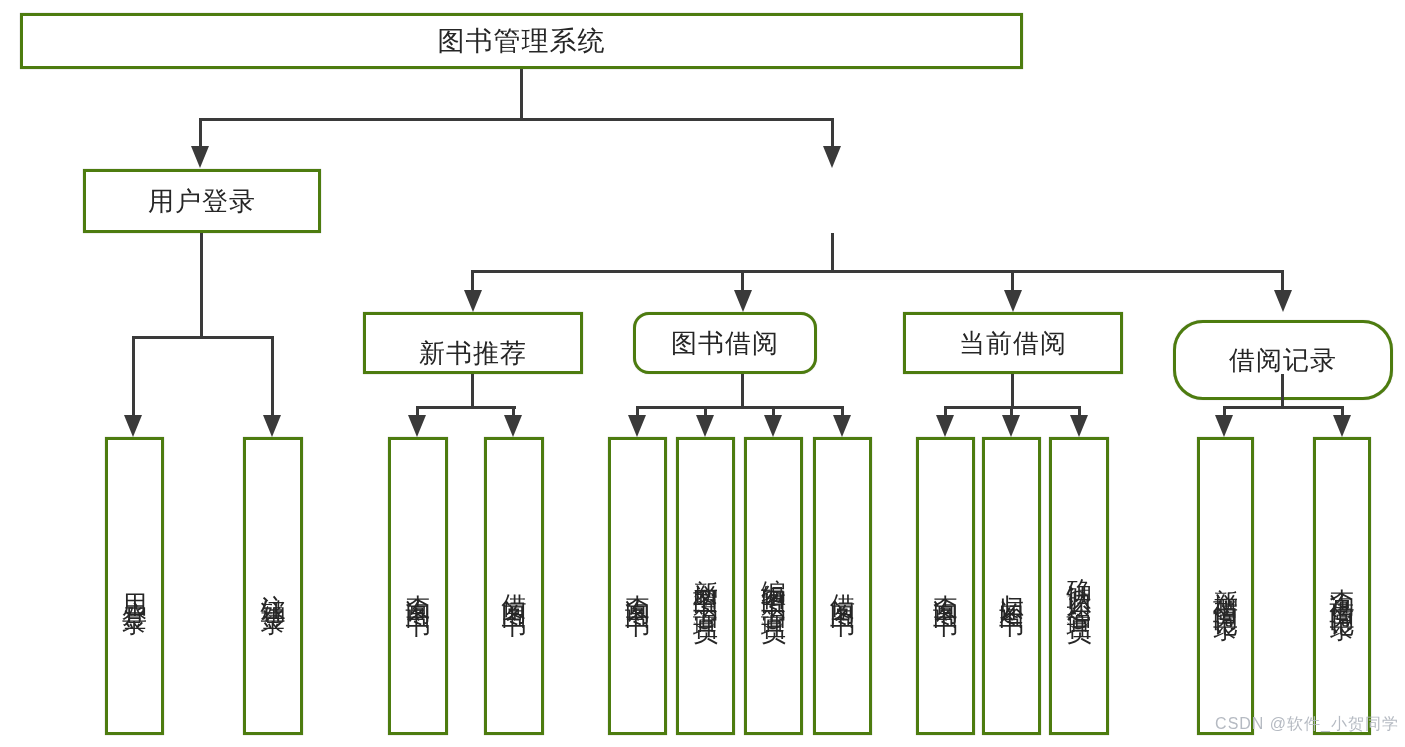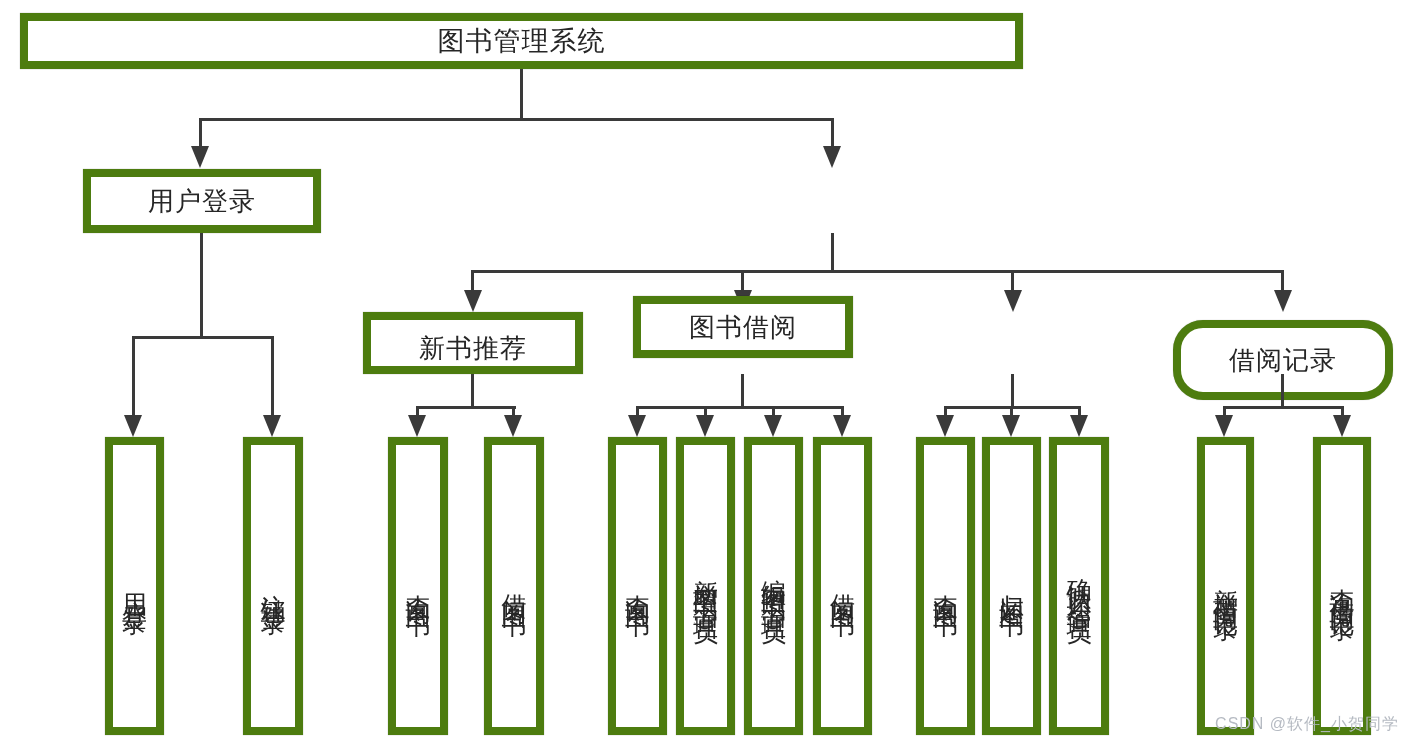--- a/index.html
+++ b/index.html
@@ -5,21 +5,21 @@
   html,body{margin:0;padding:0;background:#fff;}
   #canvas{
     position:relative;
     width:1405px;height:747px;
     background:#fff;
     font-family:"Liberation Sans","DejaVu Sans",sans-serif;
     overflow:hidden;
   }
   .node{
     position:absolute;
-    border:8px solid #4d7c0f;
+    border:3px solid #4d7c0f;
     background:#fff;
     display:flex;
     align-items:center;
     justify-content:center;
     color:#262626;
     box-sizing:border-box;
     box-shadow:0 0 1px rgba(0,0,0,.35);
   }
   .hnode{font-size:26px;letter-spacing:1px;white-space:nowrap;}
   .root{font-size:27px;}
@@ -76,22 +76,25 @@
   <div class="line" style="left:741px;top:270px;width:3px;height:22px;"></div>
   <div class="arrow" style="left:734px;top:290px;"></div>
   <div class="line" style="left:1011px;top:270px;width:3px;height:22px;"></div>
   <div class="arrow" style="left:1004px;top:290px;"></div>
   <div class="line" style="left:1281px;top:270px;width:3px;height:22px;"></div>
   <div class="arrow" style="left:1274px;top:290px;"></div>
 
   <div class="node hnode" style="left:363px;top:312px;width:220px;height:62px;align-items:flex-end;">
     <span>新书推荐</span>
   </div>
-  <div class="node hnode" style="left:633px;top:296px;width:220px;height:62px;">
+  <div class="node hnode" style="left:633px;top:312px;width:184px;height:62px;border-radius:16px;">
     <span>图书借阅</span>
+  </div>
+  <div class="node hnode" style="left:903px;top:312px;width:220px;height:62px;">
+    <span>当前借阅</span>
   </div>
   <div class="node hnode" style="left:1173px;top:320px;width:220px;height:80px;border-radius:30px;">
     <span>借阅记录</span>
   </div>
 
   <div class="line" style="left:200px;top:233px;width:3px;height:105px;"></div>
   <div class="line" style="left:133px;top:336px;width:140px;height:3px;"></div>
   <div class="line" style="left:132px;top:336px;width:3px;height:81px;"></div>
   <div class="arrow" style="left:124px;top:415px;"></div>
   <div class="line" style="left:271px;top:336px;width:3px;height:81px;"></div>

